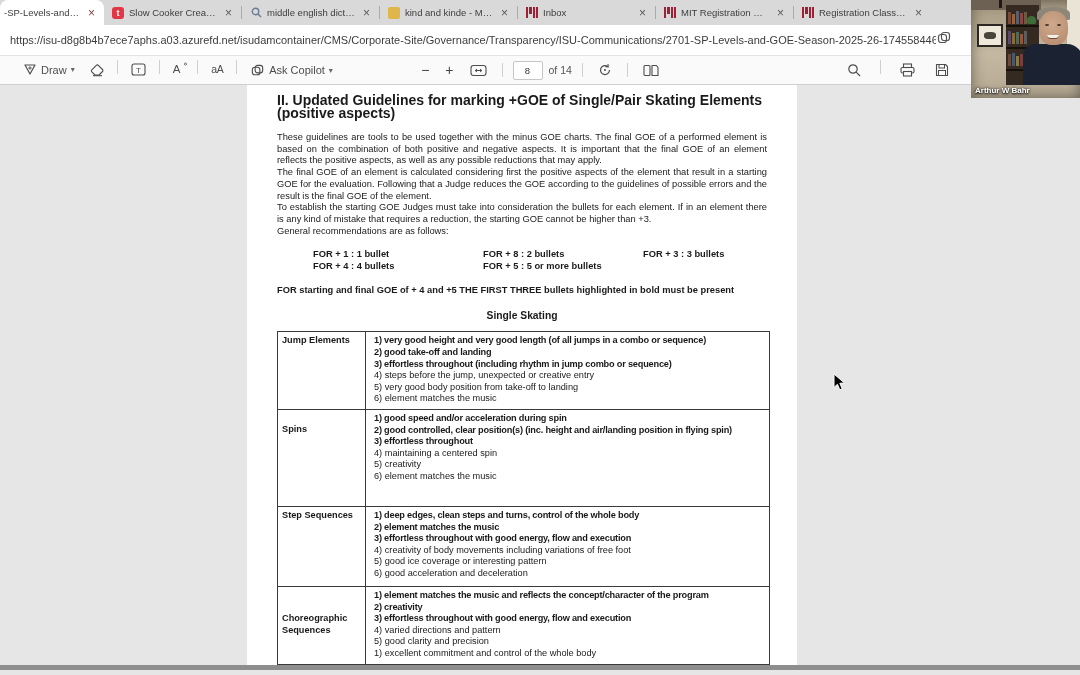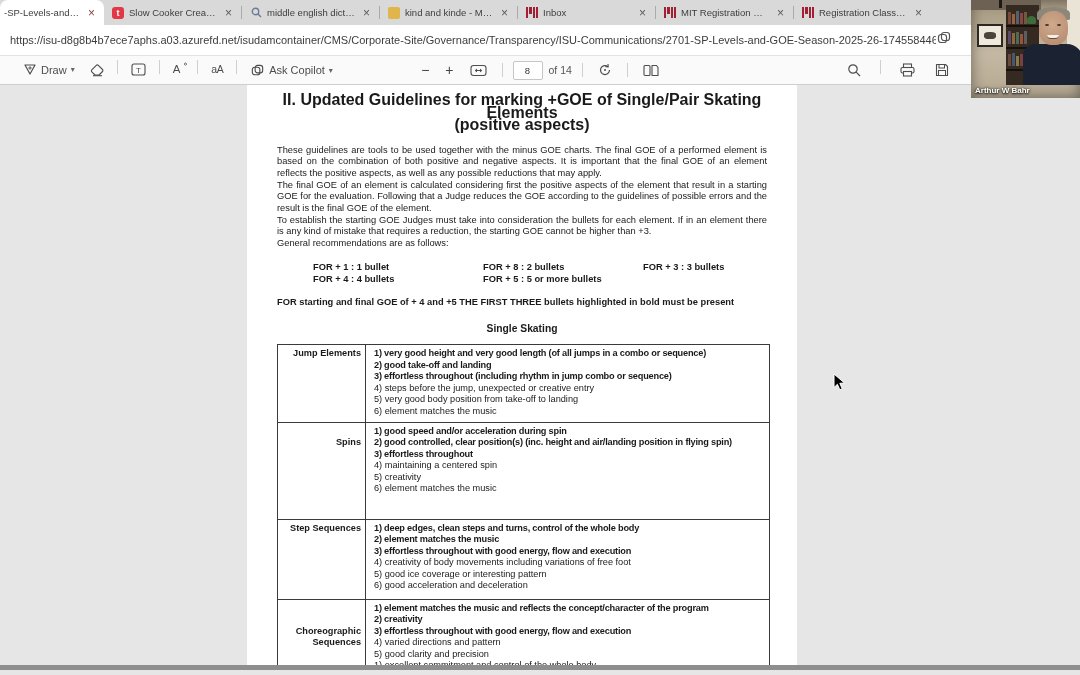--- a/index.html
+++ b/index.html
@@ -42,29 +42,29 @@
   .pageinput { width:30px; height:19px; border:1px solid #c6c6c6; border-radius:2px; background:#fff; font-size:9.5px; color:#333; text-align:center; display:flex; align-items:center; justify-content:center; }
   .pagetotal { font-size:10.5px; color:#555; }
   .translate-glyph { font-size:10.5px; color:#4d4d4d; letter-spacing:-0.5px; }
   .readaloud { position:relative; font-size:11.5px; color:#4d4d4d; padding-right:4px; }
   .readaloud::after { content:"\2039\203A"; position:absolute; top:-3px; right:-2px; font-size:7px; letter-spacing:-1px; transform:rotate(90deg); color:#4d4d4d; }
 
   
   .docarea { position:absolute; left:0; top:85px; width:1080px; height:585px; background:#e6e6e6; overflow:hidden; }
   .page { position:absolute; left:247px; top:0; width:550px; height:590px; background:#ffffff; overflow:hidden; color:#1a1a1a; }
   .pagepad { padding:0 30px; }
-  .doc-title { margin-top:9px; text-align:center; font-size:16px; font-weight:bold; line-height:12.5px; }
+  .doc-title { margin-top:9px; text-align:left; font-size:14px; font-weight:bold; line-height:12.5px; }
   .paras { margin-top:13px; font-size:9.3px; line-height:11.7px; text-align:justify; }
   .paras p { margin:0; }
   .goegrid { margin-top:12px; display:grid; grid-template-columns:170px 160px 1fr; font-size:9.3px; line-height:11.7px; font-weight:bold;margin-left:36px; }
   .boldnote { margin-top:12px; font-size:9.3px; line-height:11.7px; font-weight:bold; }
   .secheading { margin-top:14px; text-align:center; font-size:10.3px; font-weight:bold; }
   table.goe { margin-top:10px; border-collapse:collapse; width:493px; font-size:9.2px; line-height:11.6px; }
   table.goe td { border:1px solid #3a3a3a; vertical-align:top; }
-  td.el { width:88px; text-align:right; font-weight:bold; padding:3px 4px; }
+  td.el { width:88px; text-align:left; font-weight:bold; padding:3px 4px; }
   td.bl { padding:3px 6px 4px 8px; }
   .b { font-weight:bold; letter-spacing:-0.2px; }
   tr.r2 td.el { padding-top:14px; } tr.r3 td.el { padding-top:3px; } tr.r4 td.el { padding-top:26px; }
   .bottomstrip { position:absolute; left:0; bottom:0; width:1080px; height:5px; background:#8e8e8e; }
 
   
   .cursor { position:absolute; left:833px; top:373px; z-index:5; pointer-events:none; }
 
   
   .webcam { position:absolute; left:971px; top:0; width:109px; height:98px; z-index:10; overflow:hidden; background:linear-gradient(180deg,#a4977f 0%, #c4b8a2 55%, #b4a891 100%); box-shadow:inset 0 0 14px rgba(0,0,0,.45); }

